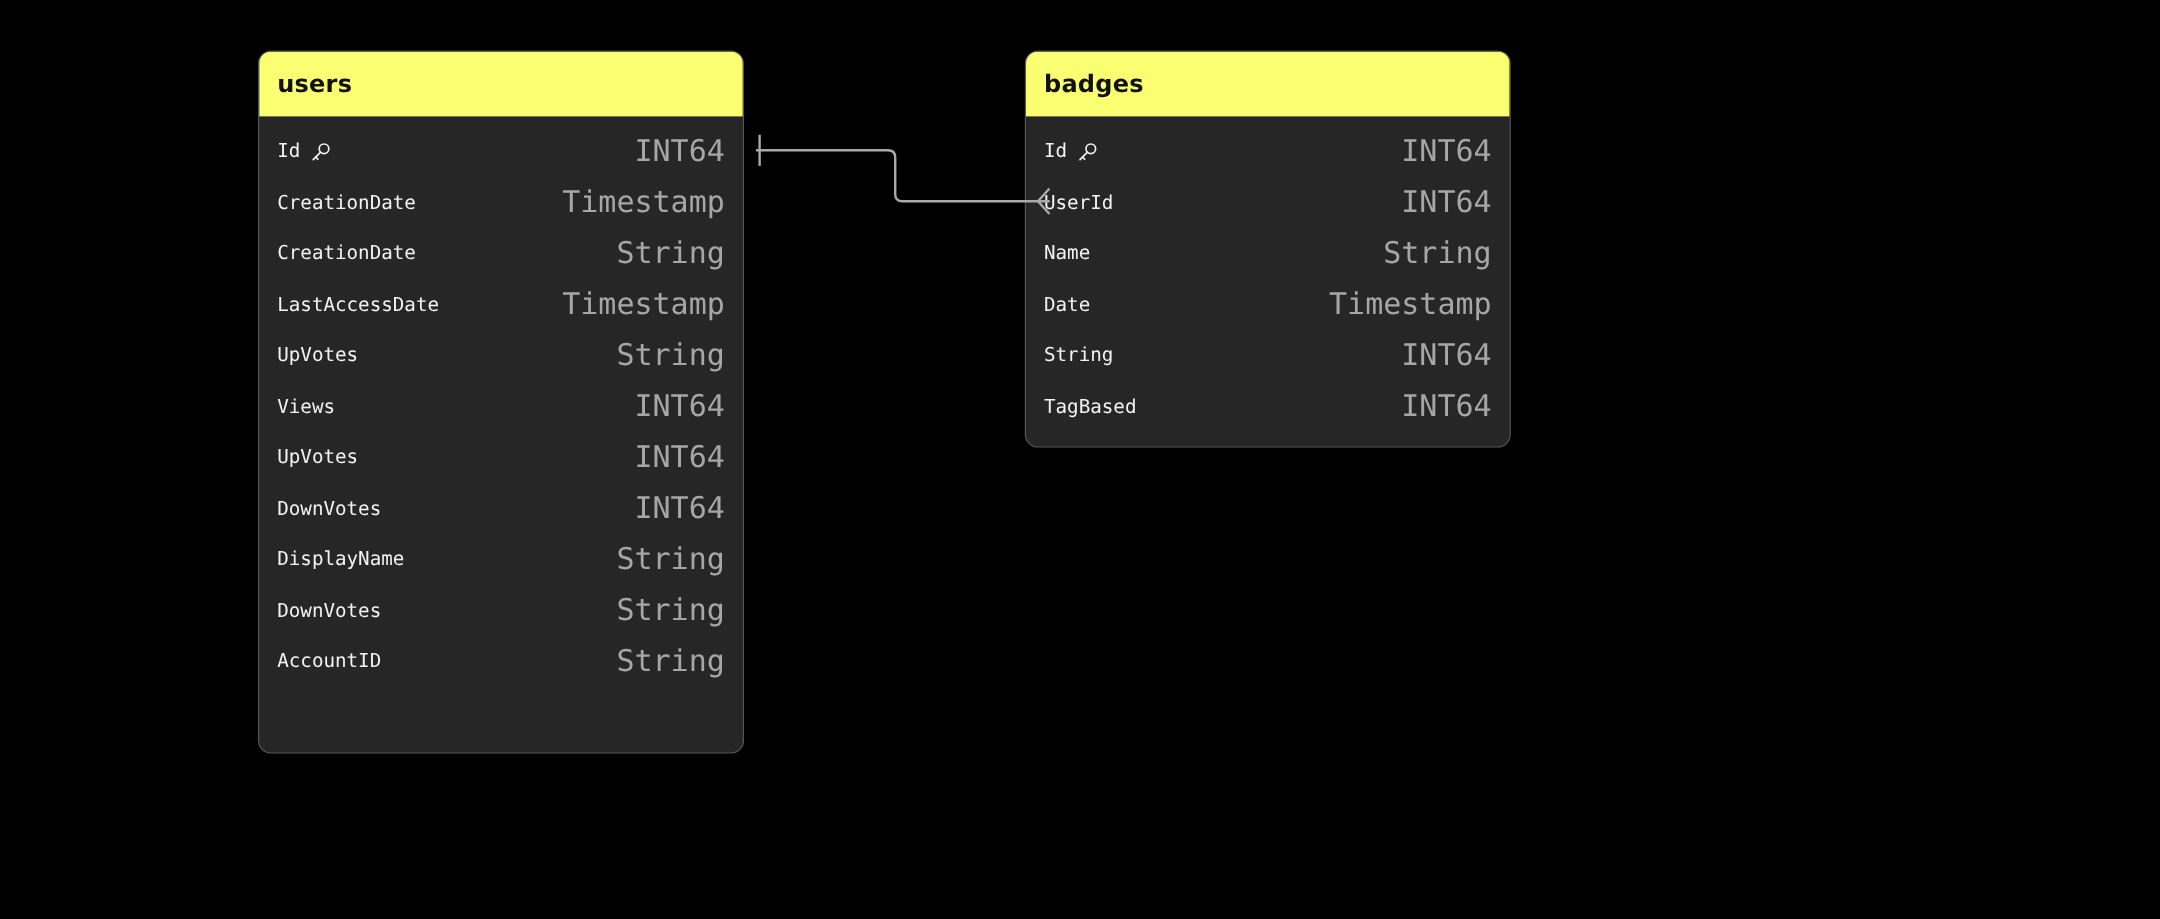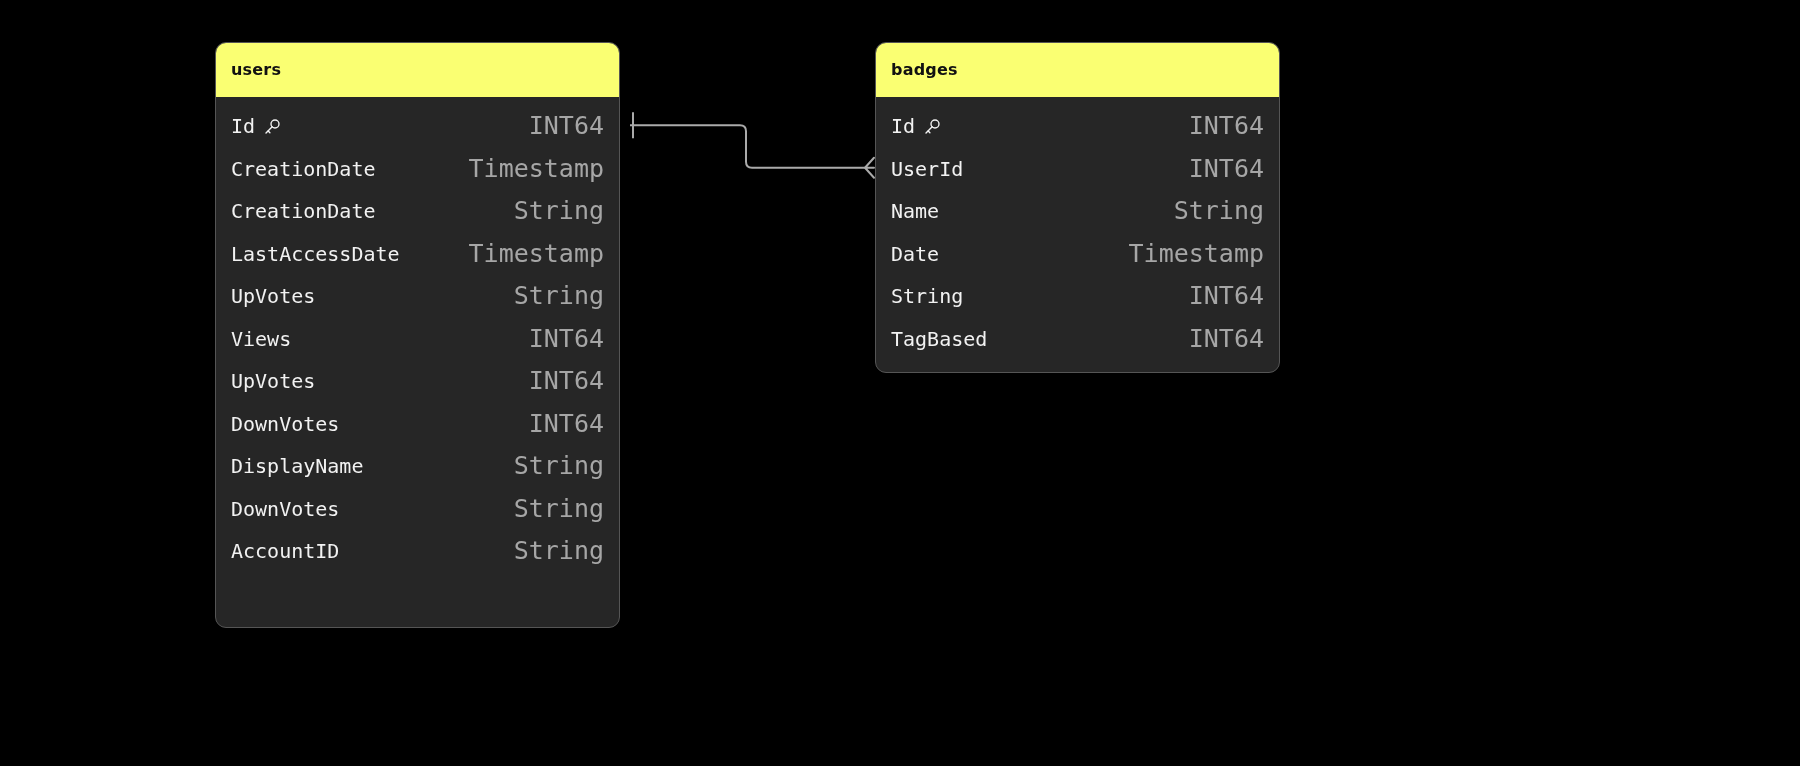--- a/index.html
+++ b/index.html
@@ -30,21 +30,21 @@
     border: 1px solid #555555;
     box-sizing: border-box;
     overflow: hidden;
   }
 
   .entity-header {
     background: #faff72;
     color: #111111;
     font-family: "DejaVu Sans", "Liberation Sans", sans-serif;
     font-weight: bold;
-    font-size: 16px;
+    font-size: 20px;
     line-height: 20px;
     padding: 17px 0 17px 15px;
     letter-spacing: 0.2px;
     white-space: nowrap;
   }
 
   .entity-body {
     padding: 8px 0 14px 0;
   }
 
@@ -56,21 +56,21 @@
     padding: 0 15px;
     box-sizing: border-box;
     white-space: nowrap;
   }
 
   .field-name {
     display: flex;
     align-items: center;
     gap: 8px;
     color: #f2f2f2;
-    font-size: 20px;
+    font-size: 16px;
     line-height: 20px;
   }
 
   .field-type {
     color: #a6a6a6;
     font-size: 25px;
     line-height: 20px;
   }
 
   .key-icon {
@@ -171,21 +171,21 @@
         </div>
         <div class="field-row">
           <div class="field-name">
             <span>AccountID</span>
           </div>
           <div class="field-type">String</div>
         </div>
       </div>
   </div>
 
-  <div class="entity" id="entity-badges" style="left: 875px; top: 42px; width: 405px; height: 331px;">
+  <div class="entity" id="entity-badges" style="left: 854px; top: 42px; width: 405px; height: 331px;">
     <div class="entity-header">badges</div>
     <div class="entity-body">
         <div class="field-row">
           <div class="field-name">
             <span>Id</span>
             <span class="key-icon">
               <svg width="18" height="18" viewBox="0 0 18 18" fill="none" stroke="#f2f2f2" stroke-width="1.4" stroke-linecap="round" stroke-linejoin="round">
                 <circle cx="12" cy="6" r="4"></circle>
                 <path d="M9.2 8.8 L3 15"></path>
                 <path d="M5.2 13 L6.9 14.7"></path>

